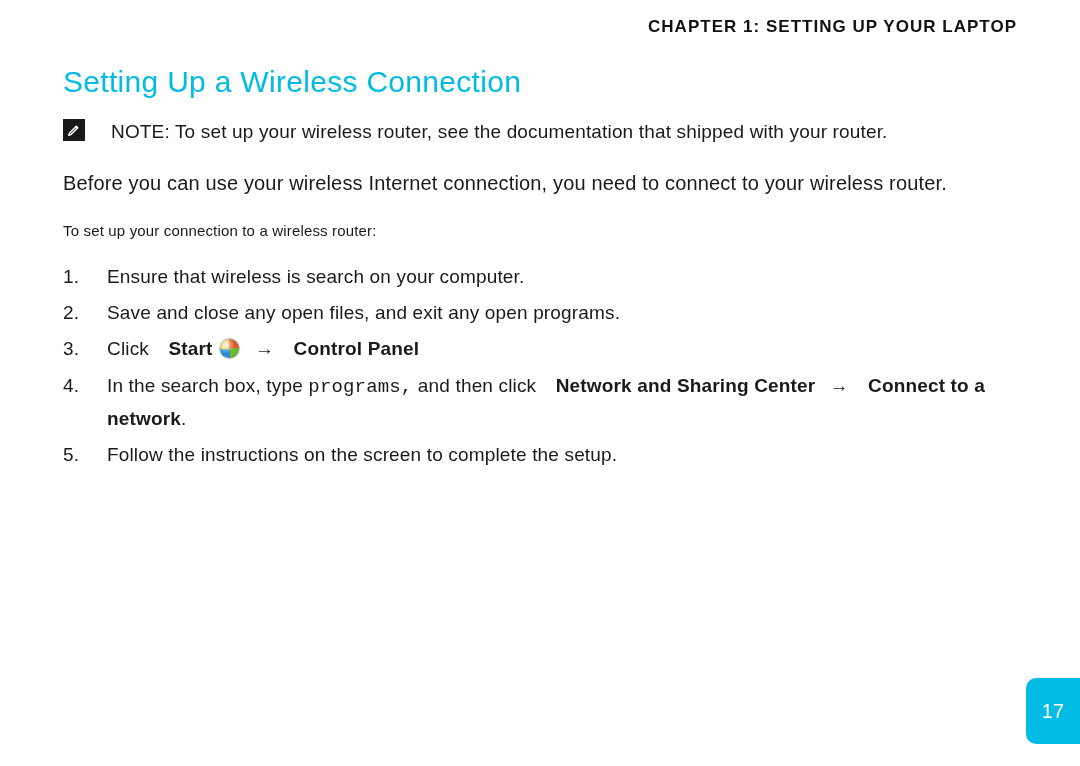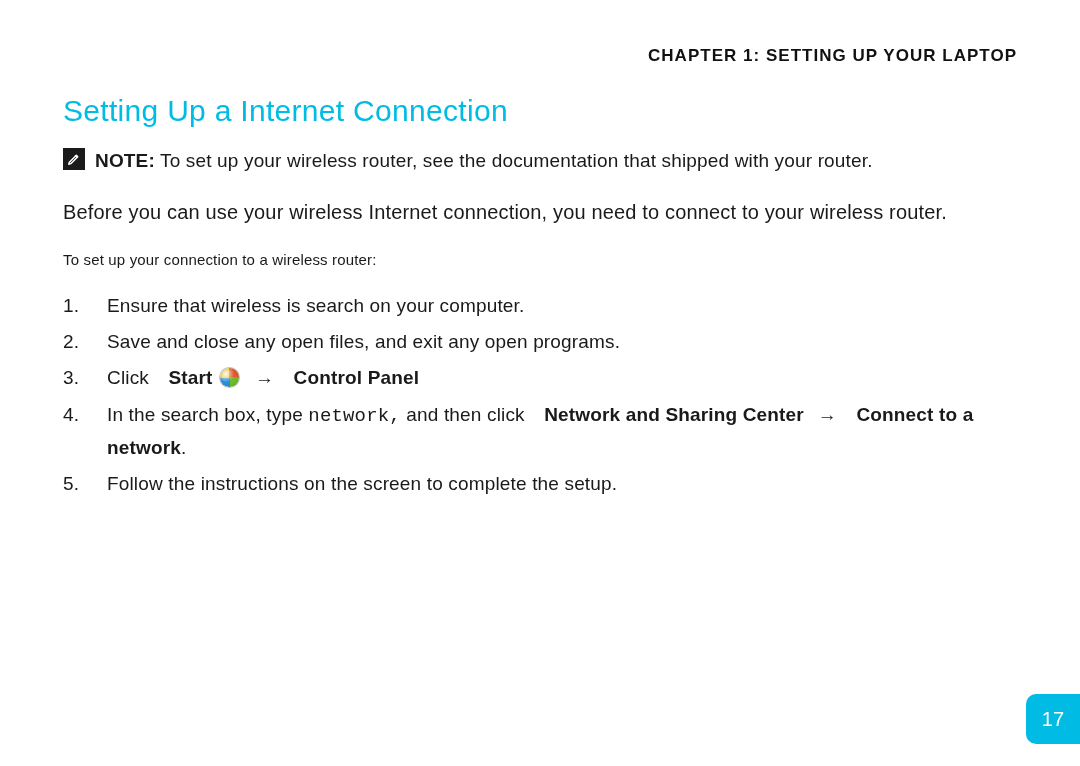--- a/index.html
+++ b/index.html
@@ -6,21 +6,21 @@
     body {
       width: 1080px;
       height: 766px;
       font-family: "Segoe UI", Arial, sans-serif;
       background: #ffffff;
       position: relative;
       color: #1a1a1a;
       letter-spacing: 0.01em;
     }
     .page {
-      padding: 46px 63px 0 63px;
+      padding: 17px 63px 0 63px;
     }
     .chapter-header {
       text-align: right;
       font-weight: 700;
       font-size: 17px;
       letter-spacing: 0.06em;
       margin-bottom: 28px;
       color: #111;
     }
     .section-title {
@@ -46,21 +46,21 @@
       justify-content: center;
       flex: 0 0 22px;
       margin-top: 2px;
     }
     .note-icon svg { width: 14px; height: 14px; }
     .note-text {
       font-size: 19px;
       line-height: 1.55;
       text-align: justify;
     }
-    .note-label { font-weight: 700; }
+    .note-label { font-weight: 400; margin-left: 16px; }
     .body-text {
       font-size: 20px;
       line-height: 1.55;
       margin-bottom: 20px;
       text-align: justify;
     }
     .lead-in {
       font-size: 15px;
       line-height: 1.55;
       margin-bottom: 18px;
@@ -96,39 +96,39 @@
         conic-gradient(#e05a2b 0 90deg, #6fb92c 90deg 180deg, #2c8fd6 180deg 270deg, #f2c531 270deg 360deg);
       box-shadow: 0 0 0 1px rgba(0,0,0,0.25), inset 0 0 3px rgba(0,0,0,0.2);
       vertical-align: -3px;
       margin: 0 2px;
     }
     .page-tab {
       position: absolute;
       right: 0;
       bottom: 22px;
       width: 54px;
-      height: 50px;
+      height: 66px;
       background: #00bce4;
       border-top-left-radius: 10px;
       border-bottom-left-radius: 10px;
       color: #fff;
       display: flex;
       align-items: center;
       justify-content: center;
       font-size: 20px;
       font-weight: 400;
     }
   </style>
 </head>
 <body>
 
 <div class="page">
   <div class="chapter-header">CHAPTER 1:  SETTING UP YOUR LAPTOP</div>
 
-  <h1 class="section-title">Setting Up a Internet Connection</h1>
+  <h1 class="section-title">Setting Up a Wireless Connection</h1>
 
   <div class="note-row">
     <div class="note-icon">
       <svg viewBox="0 0 24 24" fill="none" stroke="white" stroke-width="2.4" stroke-linecap="round" stroke-linejoin="round">
         <path d="M3 21l3.5-1 12-12-2.5-2.5-12 12L3 21z"></path>
         <path d="M14.5 6.5l2.5 2.5"></path>
       </svg>
     </div>
     <div class="note-text">
       <span class="note-label">NOTE:</span><span> To set up your wireless router, see the documentation that shipped with your router.</span>
@@ -140,21 +140,21 @@
   <p class="lead-in">To set up your connection to a wireless router:</p>
 
   <ol class="steps">
     <li>Ensure that wireless is search on your computer.</li>
     <li>Save and close any open files, and exit any open programs.</li>
     <li>
       <span>Click </span><span class="b">Start</span>
       <span class="start-orb"></span><span class="b">→ </span><span class="b">Control Panel</span>
     </li>
     <li>
-      <span>In the search box, type </span><span class="mono">network,</span><span> and then click </span><span class="b">Network and Sharing Center</span><span class="b">→ </span><span class="b">Connect to a network</span><span>.</span>
+      <span>In the search box, type </span><span class="mono">programs,</span><span> and then click </span><span class="b">Network and Sharing Center</span><span class="b">→ </span><span class="b">Connect to a network</span><span>.</span>
     </li>
     <li>Follow the instructions on the screen to complete the setup.</li>
   </ol>
 </div>
 
 <div class="page-tab">
   <span>17</span>
 </div>
 
 </body></html>

